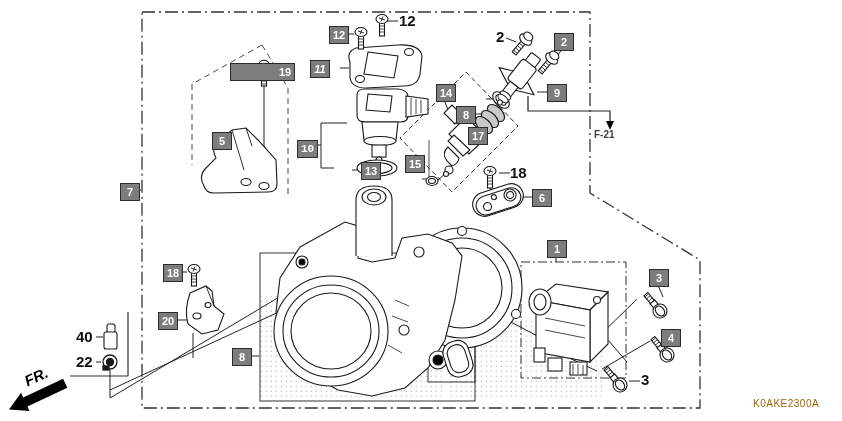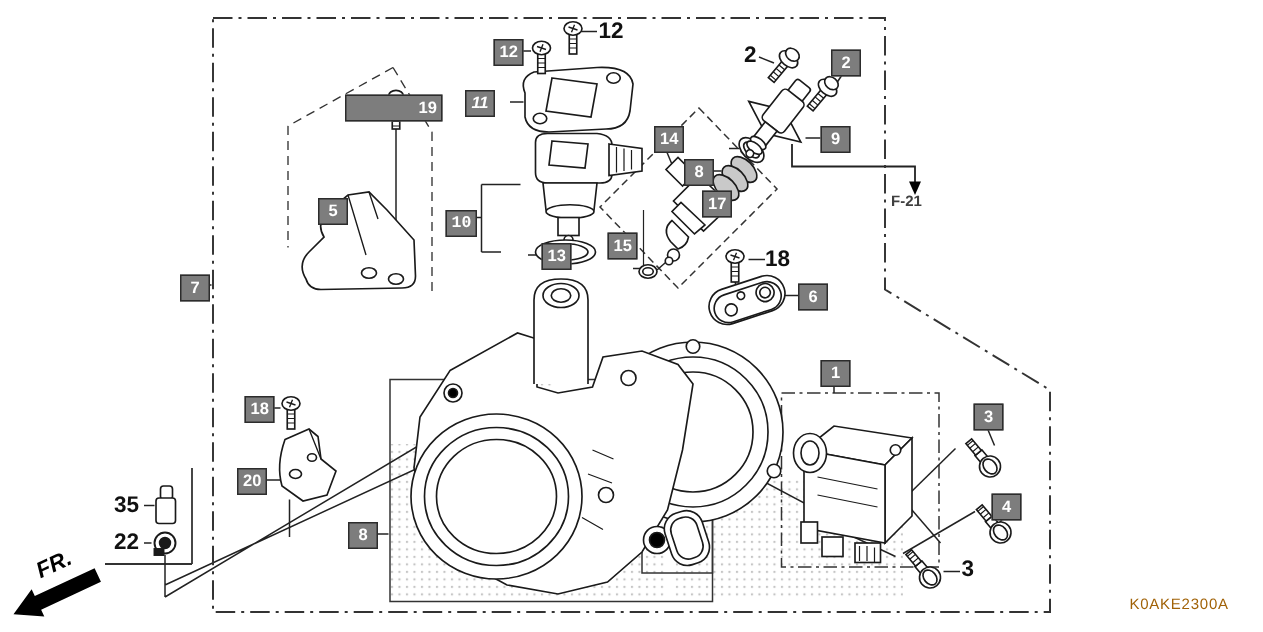--- a/index.html
+++ b/index.html
@@ -271,19 +271,19 @@
   <div class="co-box" style="left:405px;top:155px;">15</div>
   <div class="co-text" style="left:510px;top:164px;">18</div>
   <div class="co-box" style="left:532px;top:189px;">6</div>
   <div class="co-box" style="left:547px;top:240px;">1</div>
   <div class="co-box" style="left:649px;top:269px;">3</div>
   <div class="co-box" style="left:661px;top:329px;">4</div>
   <div class="co-text" style="left:641px;top:371px;">3</div>
   <div class="co-box" style="left:163px;top:264px;">18</div>
   <div class="co-box" style="left:158px;top:312px;">20</div>
   <div class="co-box" style="left:232px;top:348px;">8</div>
-  <div class="co-text" style="left:76px;top:328px;">35</div>
+  <div class="co-text" style="left:76px;top:328px;">40</div>
   <div class="co-text" style="left:76px;top:353px;">22</div>
 
   <div class="ref-text" style="left:594px;top:129px;">F-21</div>
   <div class="fr-text" style="left:24px;top:368px;">FR.</div>
   <div class="code-text" style="left:753px;top:398px;">K0AKE2300A</div>
 </div>
 
 </body></html>

